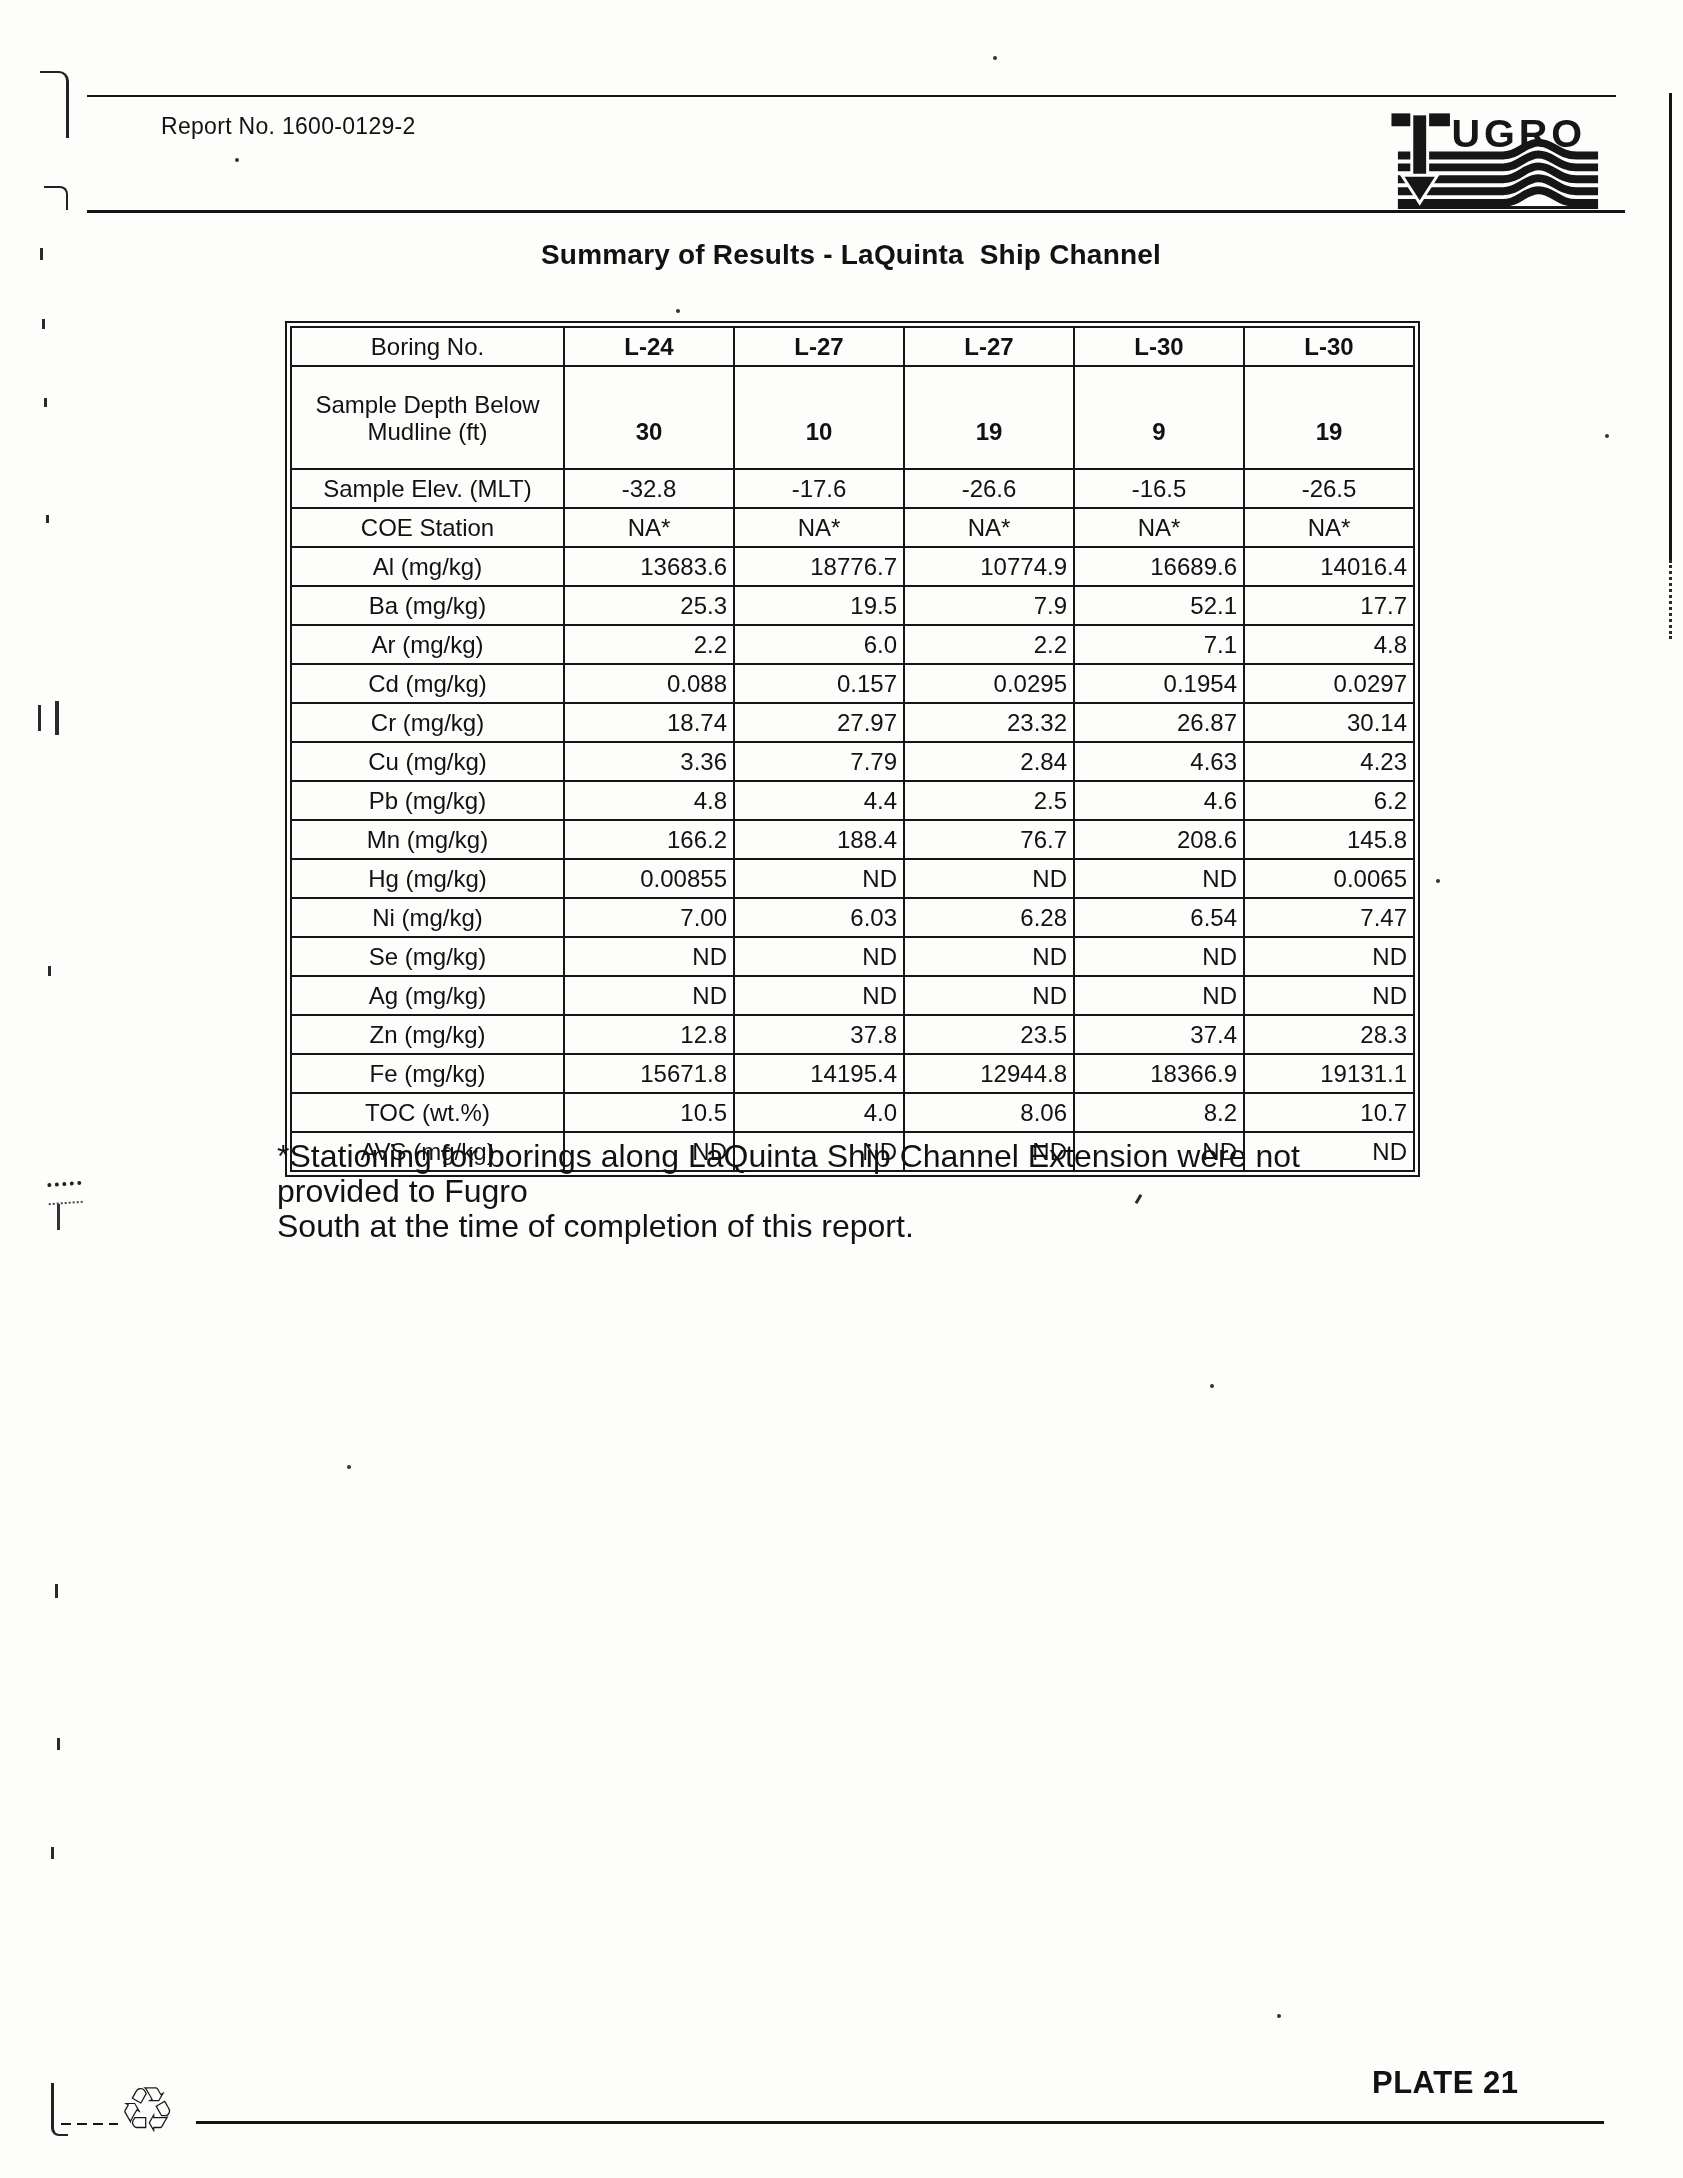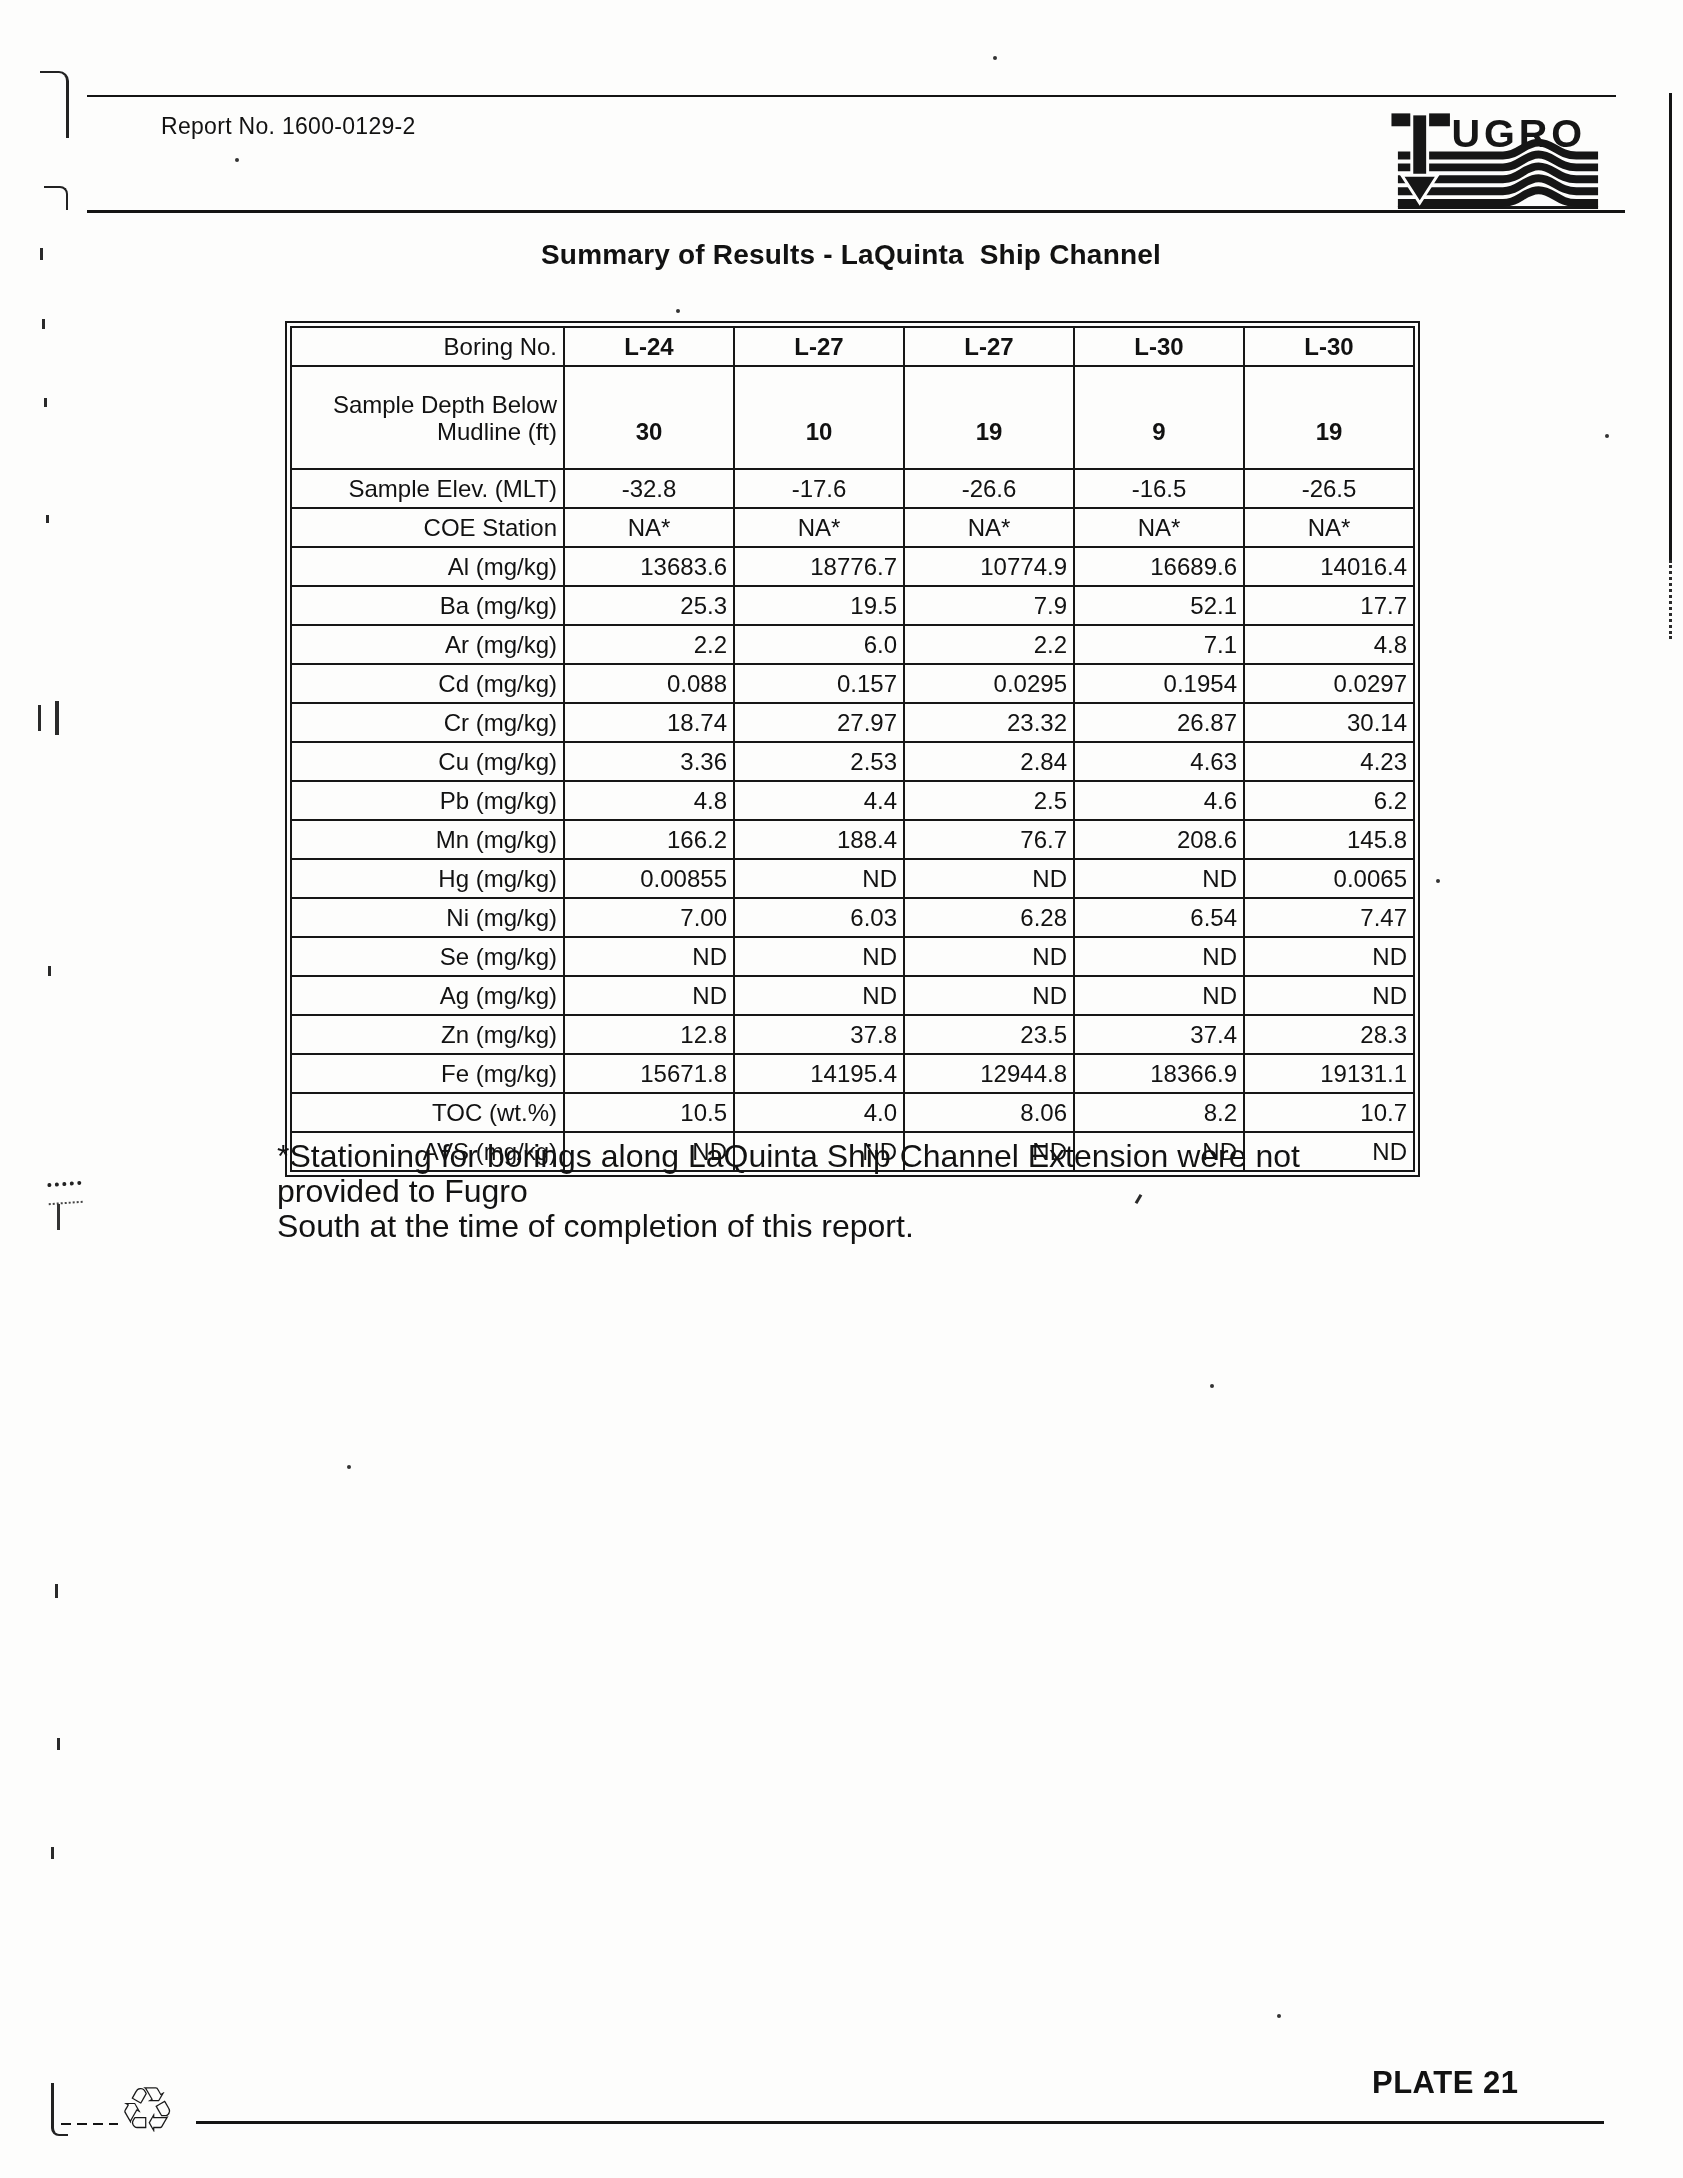--- a/index.html
+++ b/index.html
@@ -19,21 +19,21 @@
   .table-wrap{
     position:absolute;left:285px;top:321px;width:1135px;
     border:2px solid #161616;padding:3px;box-sizing:border-box;background:#fdfdfc;
   }
   table.results{border-collapse:collapse;width:100%;table-layout:fixed;}
   table.results td{
     border:2px solid #161616;font-size:24px;height:37px;
     padding:0 6px;overflow:hidden;white-space:normal;line-height:1.15;
   }
   table.results col.c-label{width:273px;}
-  td.label-cell{text-align:right;padding-left:7px;}
+  td.label-cell{text-align:center;padding-left:7px;}
   td.value-cell{border-left-width:4px;}
   td.align-center{text-align:center;}
   td.align-right{text-align:right;padding-right:8px;}
   tr.bold td.value-cell{font-weight:bold;}
   tr.tall td{height:79px;vertical-align:bottom;padding-bottom:22px;}
   .footnote{position:absolute;left:277px;top:1139px;width:1119px;font-size:32px;line-height:35px;}
   .plate{position:absolute;left:1372px;top:2065px;font-size:31px;font-weight:bold;letter-spacing:0.5px;}
   .recycle{position:absolute;left:119px;top:2079px;font-size:63px;line-height:63px;
     font-family:"DejaVu Sans",sans-serif;color:#181818;}
   
@@ -163,21 +163,21 @@
             <td class="label-cell">Cr (mg/kg)</td>
             <td class="value-cell align-right">18.74</td>
             <td class="value-cell align-right">27.97</td>
             <td class="value-cell align-right">23.32</td>
             <td class="value-cell align-right">26.87</td>
             <td class="value-cell align-right">30.14</td>
           </tr>
           <tr>
             <td class="label-cell">Cu (mg/kg)</td>
             <td class="value-cell align-right">3.36</td>
-            <td class="value-cell align-right">2.53</td>
+            <td class="value-cell align-right">7.79</td>
             <td class="value-cell align-right">2.84</td>
             <td class="value-cell align-right">4.63</td>
             <td class="value-cell align-right">4.23</td>
           </tr>
           <tr>
             <td class="label-cell">Pb (mg/kg)</td>
             <td class="value-cell align-right">4.8</td>
             <td class="value-cell align-right">4.4</td>
             <td class="value-cell align-right">2.5</td>
             <td class="value-cell align-right">4.6</td>

